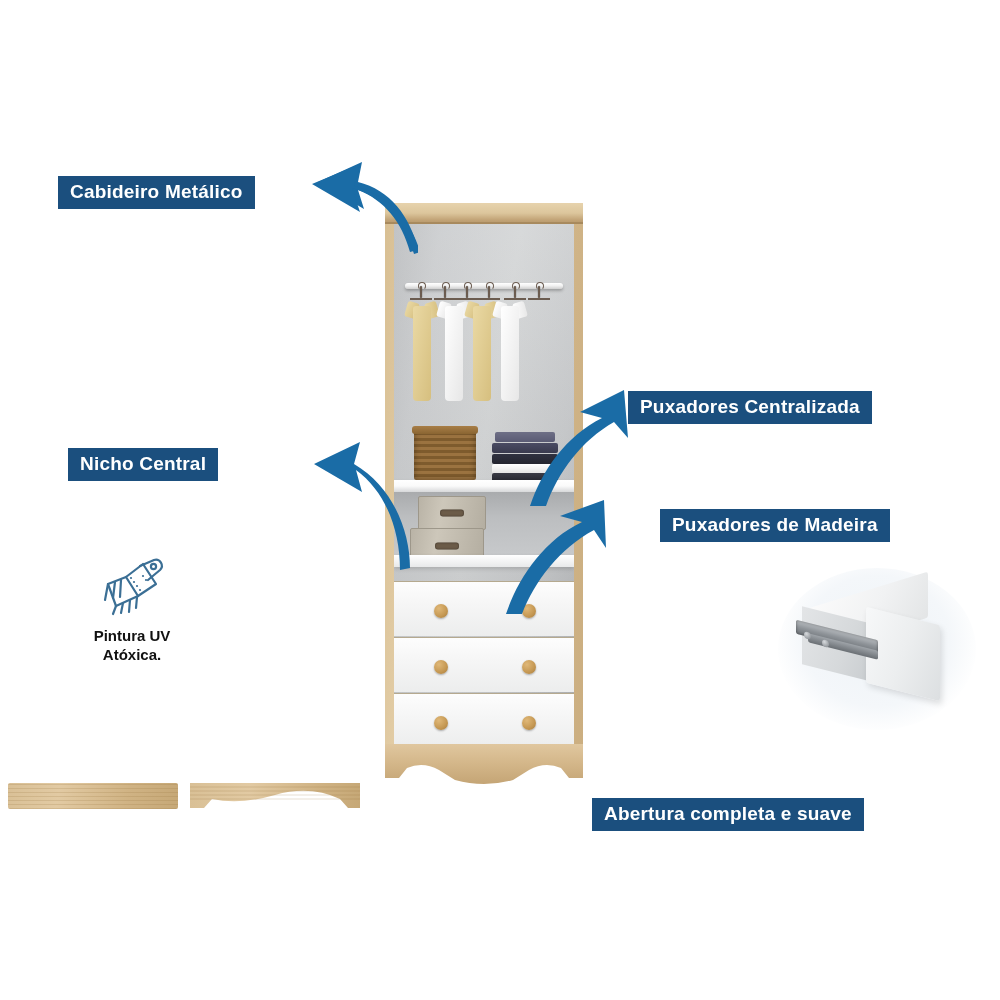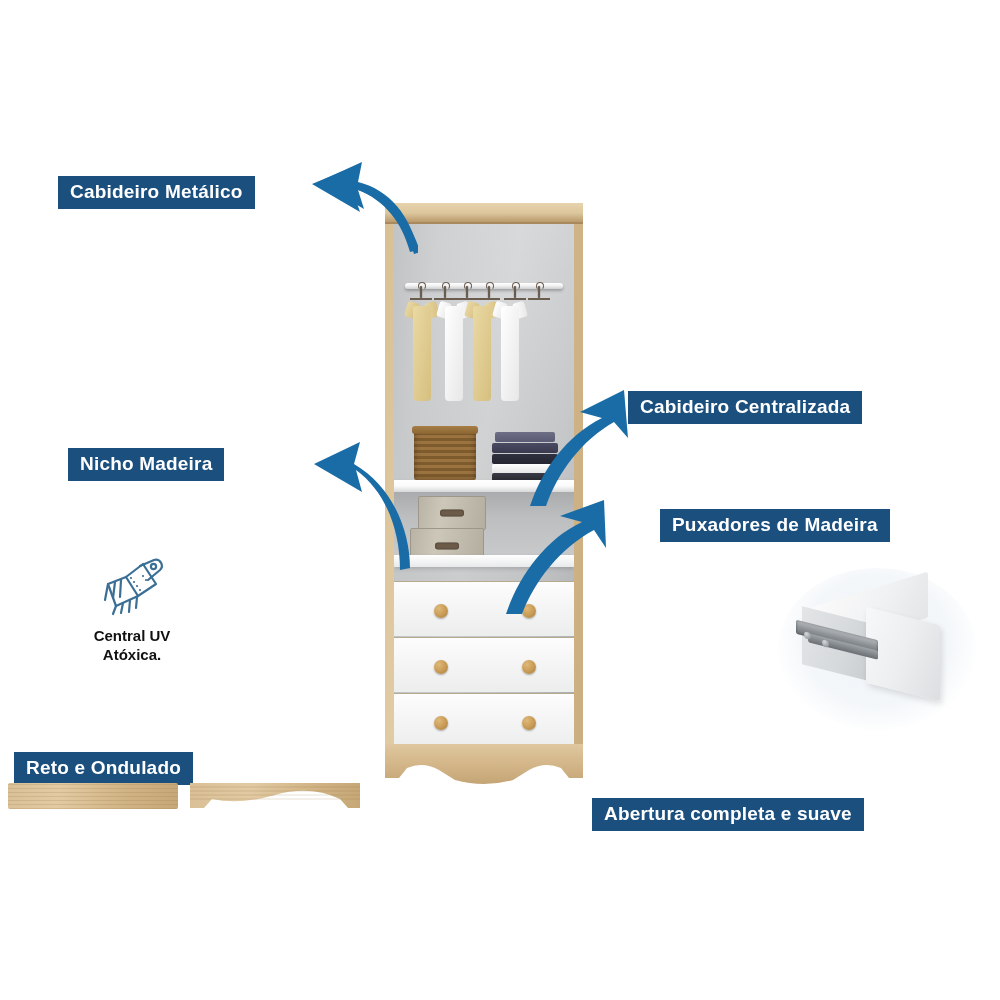--- a/index.html
+++ b/index.html
@@ -350,23 +350,23 @@
   <svg class="arrow" style="left:528px;top:388px;width:110px;height:120px" viewBox="0 0 110 120">
     <path d="M2,118 C14,82 38,48 74,30 L52,24 L96,2 L100,50 L86,34 C54,52 30,84 18,118 Z" fill="#1a6ca6"></path>
   </svg>
 
   <svg class="arrow" style="left:500px;top:498px;width:118px;height:118px" viewBox="0 0 118 118">
     <path d="M6,116 C18,80 44,42 82,24 L60,18 L104,2 L106,50 L94,32 C60,50 34,84 22,116 Z" fill="#1a6ca6"></path>
   </svg>
 
   <div class="label" style="left:58px;top:176px">Cabideiro Metálico</div>
 
-  <div class="label" style="left:68px;top:448px">Nicho Madeira</div>
-
-  <div class="label" style="left:628px;top:391px">Cabideiro Centralizada</div>
+  <div class="label" style="left:68px;top:448px">Nicho Central</div>
+
+  <div class="label" style="left:628px;top:391px">Puxadores Centralizada</div>
 
   <div class="label" style="left:660px;top:509px">Puxadores de Madeira</div>
 
   <div id="paint">
     <svg width="72" height="62" viewBox="0 0 72 62">
       <g fill="none" stroke="#3b6f95" stroke-width="2.2" stroke-linejoin="round" stroke-linecap="round">
         <path d="M44,10 L58,4 a6,6 0 0 1 6,10 L52,24"></path>
         <circle cx="57.5" cy="10.5" r="2.6"></circle>
         <path d="M30,21 L47,8 L60,28 L42,40 Z"></path>
         <path d="M30,21 L12,28 L20,50 L42,40"></path>
@@ -376,26 +376,25 @@
       <g fill="#3b6f95">
         <circle cx="35" cy="22" r="1.1"></circle>
           <circle cx="38" cy="26" r="1.1"></circle>
         <circle cx="41" cy="30" r="1.1"></circle>
           <circle cx="44" cy="34" r="1.1"></circle>
         <circle cx="47" cy="20" r="1.1"></circle>
           <circle cx="50" cy="24" r="1.1"></circle>
       </g>
     </svg>
     <div class="cap">
-      <div>Central UV</div>
+      <div>Pintura UV</div>
       <div>Atóxica.</div>
     </div>
   </div>
 
-  <div class="label" style="left:14px;top:752px">Reto e Ondulado</div>
 
   <div class="swatch wood-fill" style="left:8px;top:783px;width:170px;height:26px;border-radius:2px;"></div>
 
   <svg class="swatch" style="left:190px;top:783px;width:170px;height:30px" viewBox="0 0 170 30">
     <defs>
       <linearGradient id="wv" x1="0" y1="0" x2="1" y2="0">
         <stop offset="0%" stop-color="#d9c096"></stop>
           <stop offset="35%" stop-color="#e2caa3"></stop>
         <stop offset="75%" stop-color="#d0b384"></stop>
           <stop offset="100%" stop-color="#c6a877"></stop>

